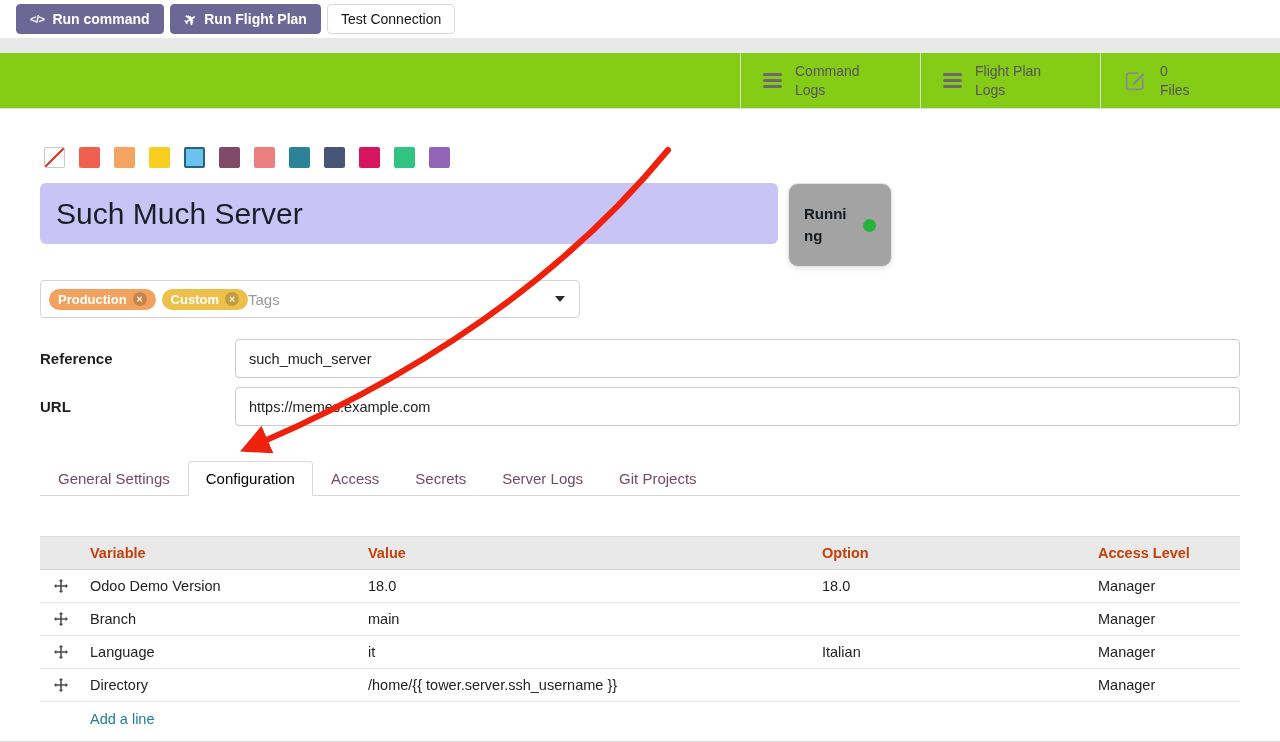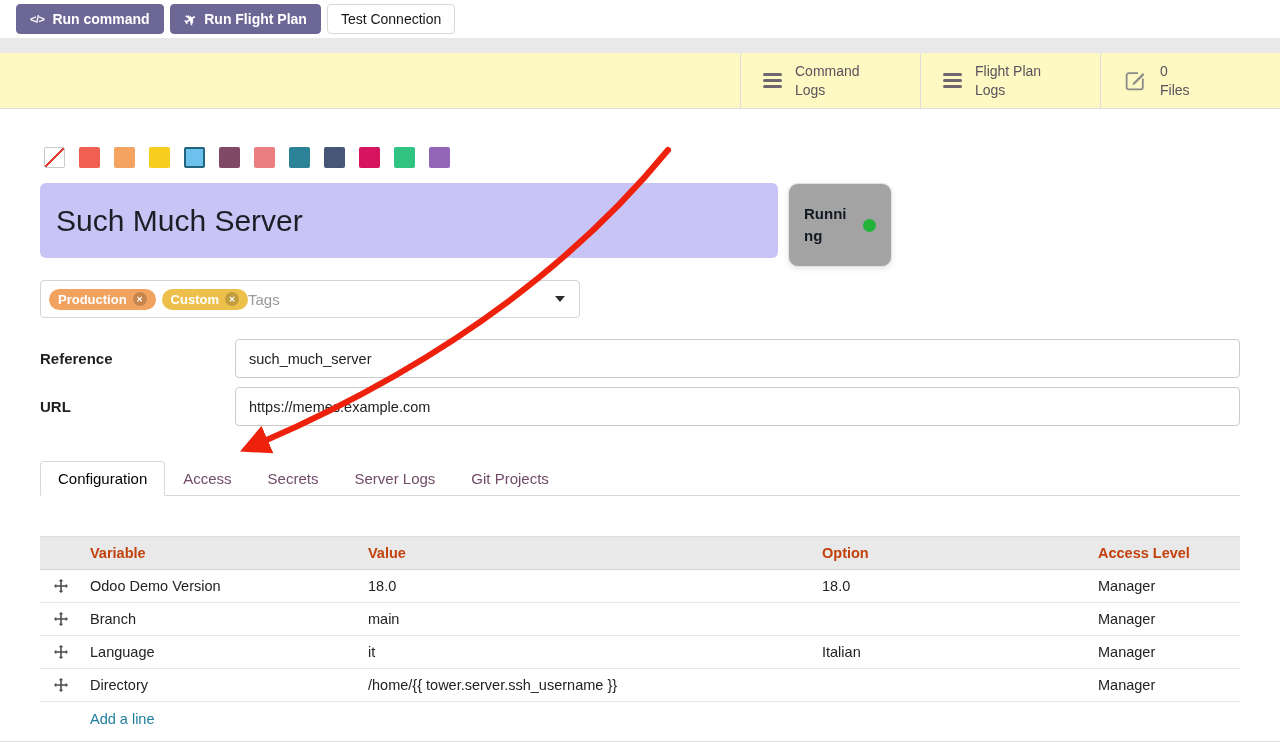--- a/index.html
+++ b/index.html
@@ -19,42 +19,42 @@
     padding:6px 13px; cursor:pointer; border:1px solid transparent; height:30px;
   }
   .btn.primary { background:#6d6796; border-color:#6d6796; color:#fff; font-weight:700; }
   .btn.secondary { background:#fff; border-color:#d8d8d8; color:#161616; font-weight:400; }
   .code-icon { font-size:11px; font-weight:700; letter-spacing:-0.5px; }
   .plane-icon { display:inline-block; transform:rotate(-32deg); font-size:15px; line-height:1; }
 
   .graystrip { height:15px; background:#e9e9e9; }
 
   
-  .statbar { height:56px; border-bottom:1px solid #dddddd; display:flex; justify-content:flex-end; background:#fef9c3; }
+  .statbar { height:56px; border-bottom:1px solid #dddddd; display:flex; justify-content:flex-end; background:#84cc16; }
   .stat-btn { display:flex; align-items:center; gap:13px; padding:0 22px; border-left:1px solid #dddddd; min-width:180px; cursor:pointer; }
   .stat-text { font-size:14px; color:#5a525c; line-height:1.3; max-width:88px; }
   .stat-line { display:block; }
   .icon-list { display:flex; flex-direction:column; gap:3px; }
   .icon-list i { display:block; width:19px; height:3px; background:#6e6770; border-radius:1.5px; }
   .icon-pencil svg { display:block; }
 
   
   .content { padding:0 40px; position:relative; }
 
   .palette { margin-top:38px; display:flex; gap:14px; align-items:center; padding-left:4px; }
   .swatch { width:21px; height:21px; border-radius:2px; cursor:pointer; }
   .swatch.none {
     border:1px solid #c9c9c9;
     background:linear-gradient(135deg, transparent 45%, #e5392e 45%, #e5392e 55%, transparent 55%), #fff;
   }
   .swatch.selected { border:2px solid #23657f; }
 
   .name-row { display:flex; align-items:flex-start; gap:10px; margin-top:15px; }
   .name-input {
-    width:738px; height:75px; background:#c9c4f6; border:none; border-radius:6px;
+    width:738px; height:61px; background:#c9c4f6; border:none; border-radius:6px;
     font-family:inherit; font-size:30px; color:#1a1f26; padding:0 16px; outline:none;
   }
   .status-card {
     background:#a3a3a3; border:1px solid #e3e3e3; border-radius:10px;
     box-shadow:0 2px 6px rgba(0,0,0,0.09);
     padding:10px 15px; display:flex; align-items:center; gap:11px; height:84px;
   }
   .status-text { font-weight:700; font-size:15px; width:48px; word-break:break-all; line-height:1.45; color:#141a22; }
   .status-dot { width:13px; height:13px; border-radius:50%; flex:0 0 auto; }
 
@@ -198,20 +198,21 @@
       <span class="field-label">Reference</span>
       <input class="field-input" value="such_much_server" style="">
     </div>
 
     <div class="field-row">
       <span class="field-label">URL</span>
       <input class="field-input" value="https://memes.example.com" style="">
     </div>
 
     <div class="tabs">
+        <div class="tab">General Settings</div>
         <div class="tab active">Configuration</div>
         <div class="tab">Access</div>
         <div class="tab">Secrets</div>
         <div class="tab">Server Logs</div>
         <div class="tab">Git Projects</div>
       </div>
 
     <table class="cfg-table">
       <colgroup>
         <col style="width:50px">

